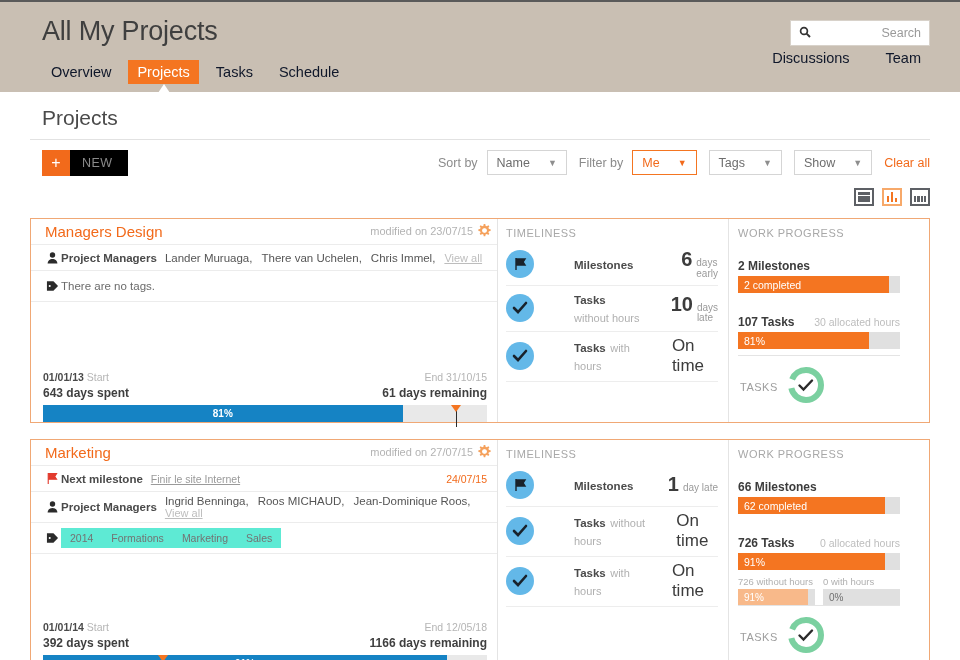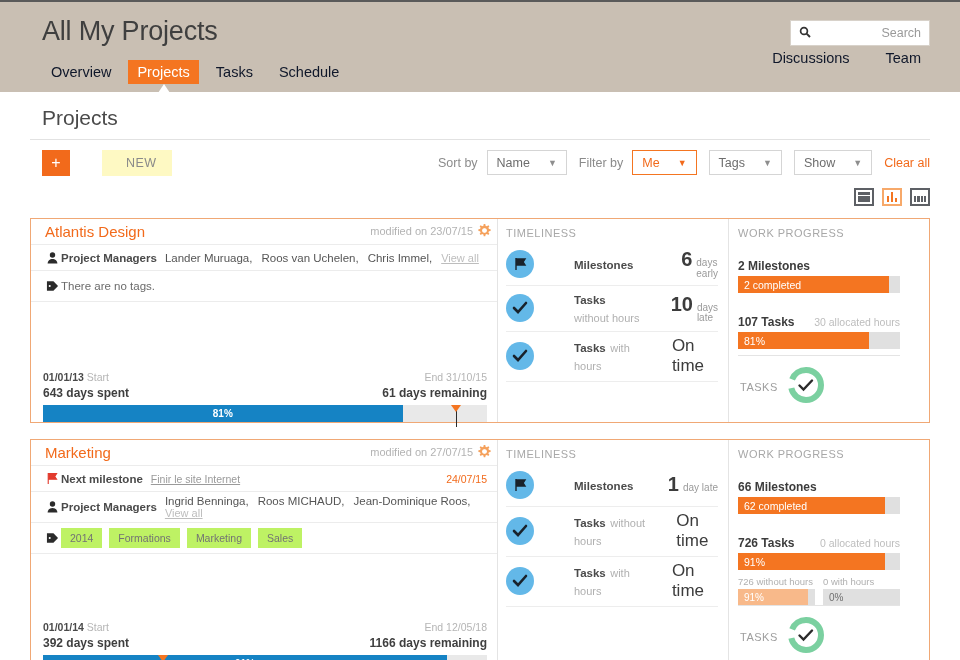--- a/index.html
+++ b/index.html
@@ -104,27 +104,26 @@
   }
   .new-btn { display: flex; height: 26px; cursor: pointer; }
   .new-plus {
     width: 28px;
     background: #f26a1b;
     color: #fff;
     font-size: 16px;
     display: flex; align-items: center; justify-content: center;
   }
   .new-label {
-    background: #fef9c3;
+    background: #000000;
     color: #8a8a8a;
     font-size: 12.5px;
     display: flex; align-items: center;
-    padding: 0 16px 0 24px;
+    padding: 0 16px 0 12px;
     letter-spacing: 0.4px;
-    margin-left: 32px;
   }
   .filters {
     position: absolute;
     right: 0; top: 10px;
     display: flex; align-items: center;
   }
   .flabel { font-size: 12.5px; color: #8b8b8b; margin-right: 9px; }
   .dd {
     height: 25px;
     min-width: 62px;
@@ -229,25 +228,24 @@
   .pm-name {
     font-size: 11.5px; color: #555;
     margin-right: 9px; cursor: pointer;
   }
   .pm-view-all {
     font-size: 11px; color: #bdbdbd;
     text-decoration: underline; cursor: pointer;
   }
   .tags-row { min-height: 31px; }
   .tag {
-    background: #bef264;
+    background: #5eead4;
     color: #737373;
     font-size: 10.5px;
     padding: 4px 9px;
-    margin-right: 7px;
     cursor: pointer;
   }
   .no-tags { font-size: 11.5px; color: #6b6b6b; }
 
   
   .timeline {
     position: absolute;
     left: 0; right: 0; bottom: 0;
     padding: 0 10px 0 12px;
   }
@@ -456,41 +454,41 @@
       <i></i>
         <i></i>
         <i></i>
         <i></i>
     </div>
   </div>
 
   <div class="card">
     <div class="card-left">
       <div class="card-head">
-        <span class="project-name">Atlantis Design</span>
+        <span class="project-name">Managers Design</span>
         <span class="modified">modified on 23/07/15</span>
         <span class="gear">
           <svg width="13" height="13" viewBox="0 0 16 16">
             <path fill="#f5a15c" d="M8 5.1A2.9 2.9 0 1 0 8 10.9A2.9 2.9 0 1 0 8 5.1z M7 0h2l.3 2 1.7.7 1.6-1.2 1.4 1.4-1.2 1.6.7 1.7 2 .3v2l-2 .3-.7 1.7 1.2 1.6-1.4 1.4-1.6-1.2-1.7.7-.3 2h-2l-.3-2-1.7-.7-1.6 1.2-1.4-1.4 1.2-1.6-.7-1.7-2-.3v-2l2-.3.7-1.7-1.2-1.6 1.4-1.4 1.6 1.2 1.7-.7z"></path>
             <circle cx="8" cy="8" r="2.6" fill="#ffffff"></circle>
           </svg>
         </span>
       </div>
 
       <div class="row">
         <span class="ico">
           <svg width="11" height="12" viewBox="0 0 11 12">
             <circle cx="5.5" cy="3" r="2.7" fill="#2b2b2b"></circle>
             <path d="M0.6 11.6c0-2.9 2.2-4.7 4.9-4.7s4.9 1.8 4.9 4.7z" fill="#2b2b2b"></path>
           </svg>
         </span>
         <span class="row-label">Project Managers</span>
         <span class="pm-list">
           <span class="pm-name">Lander Muruaga,</span>
-          <span class="pm-name">Roos van Uchelen,</span>
+          <span class="pm-name">There van Uchelen,</span>
           <span class="pm-name">Chris Immel,</span>
           <span class="pm-view-all">View all</span>
         </span>
       </div>
 
       <div class="row tags-row">
         <span class="ico">
           <svg width="13" height="12" viewBox="0 0 14 12">
             <path d="M1 1h7l5 5-5 5H1z" fill="#2b2b2b"></path>
             <circle cx="4" cy="6" r="1.1" fill="#ffffff"></circle>

